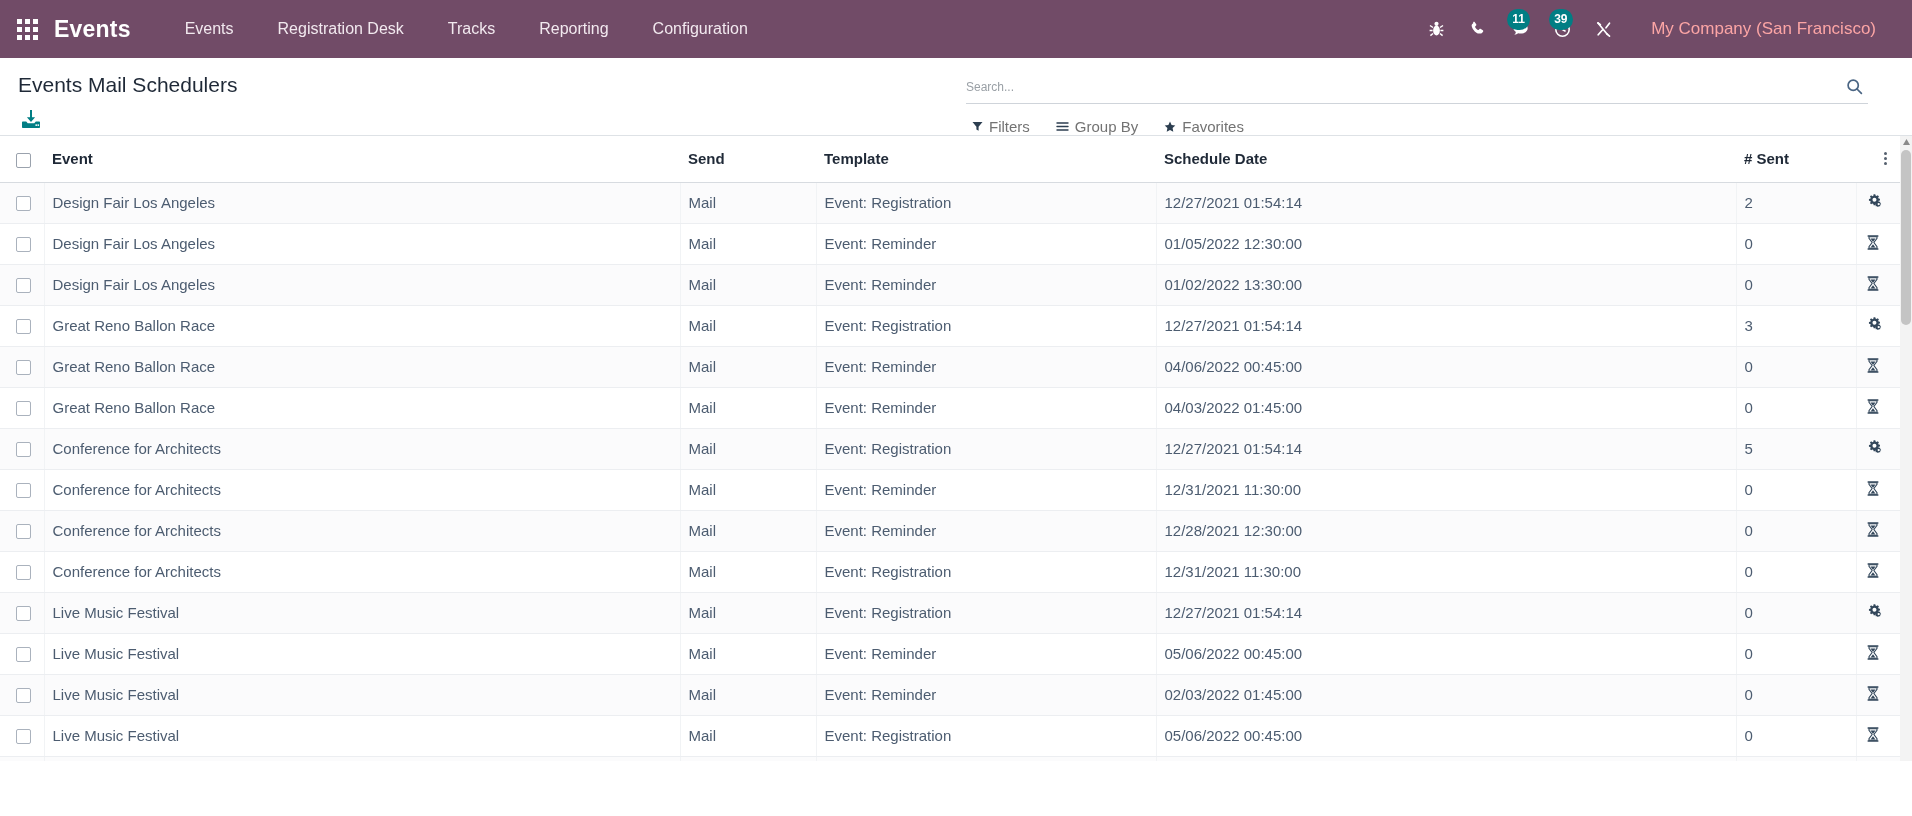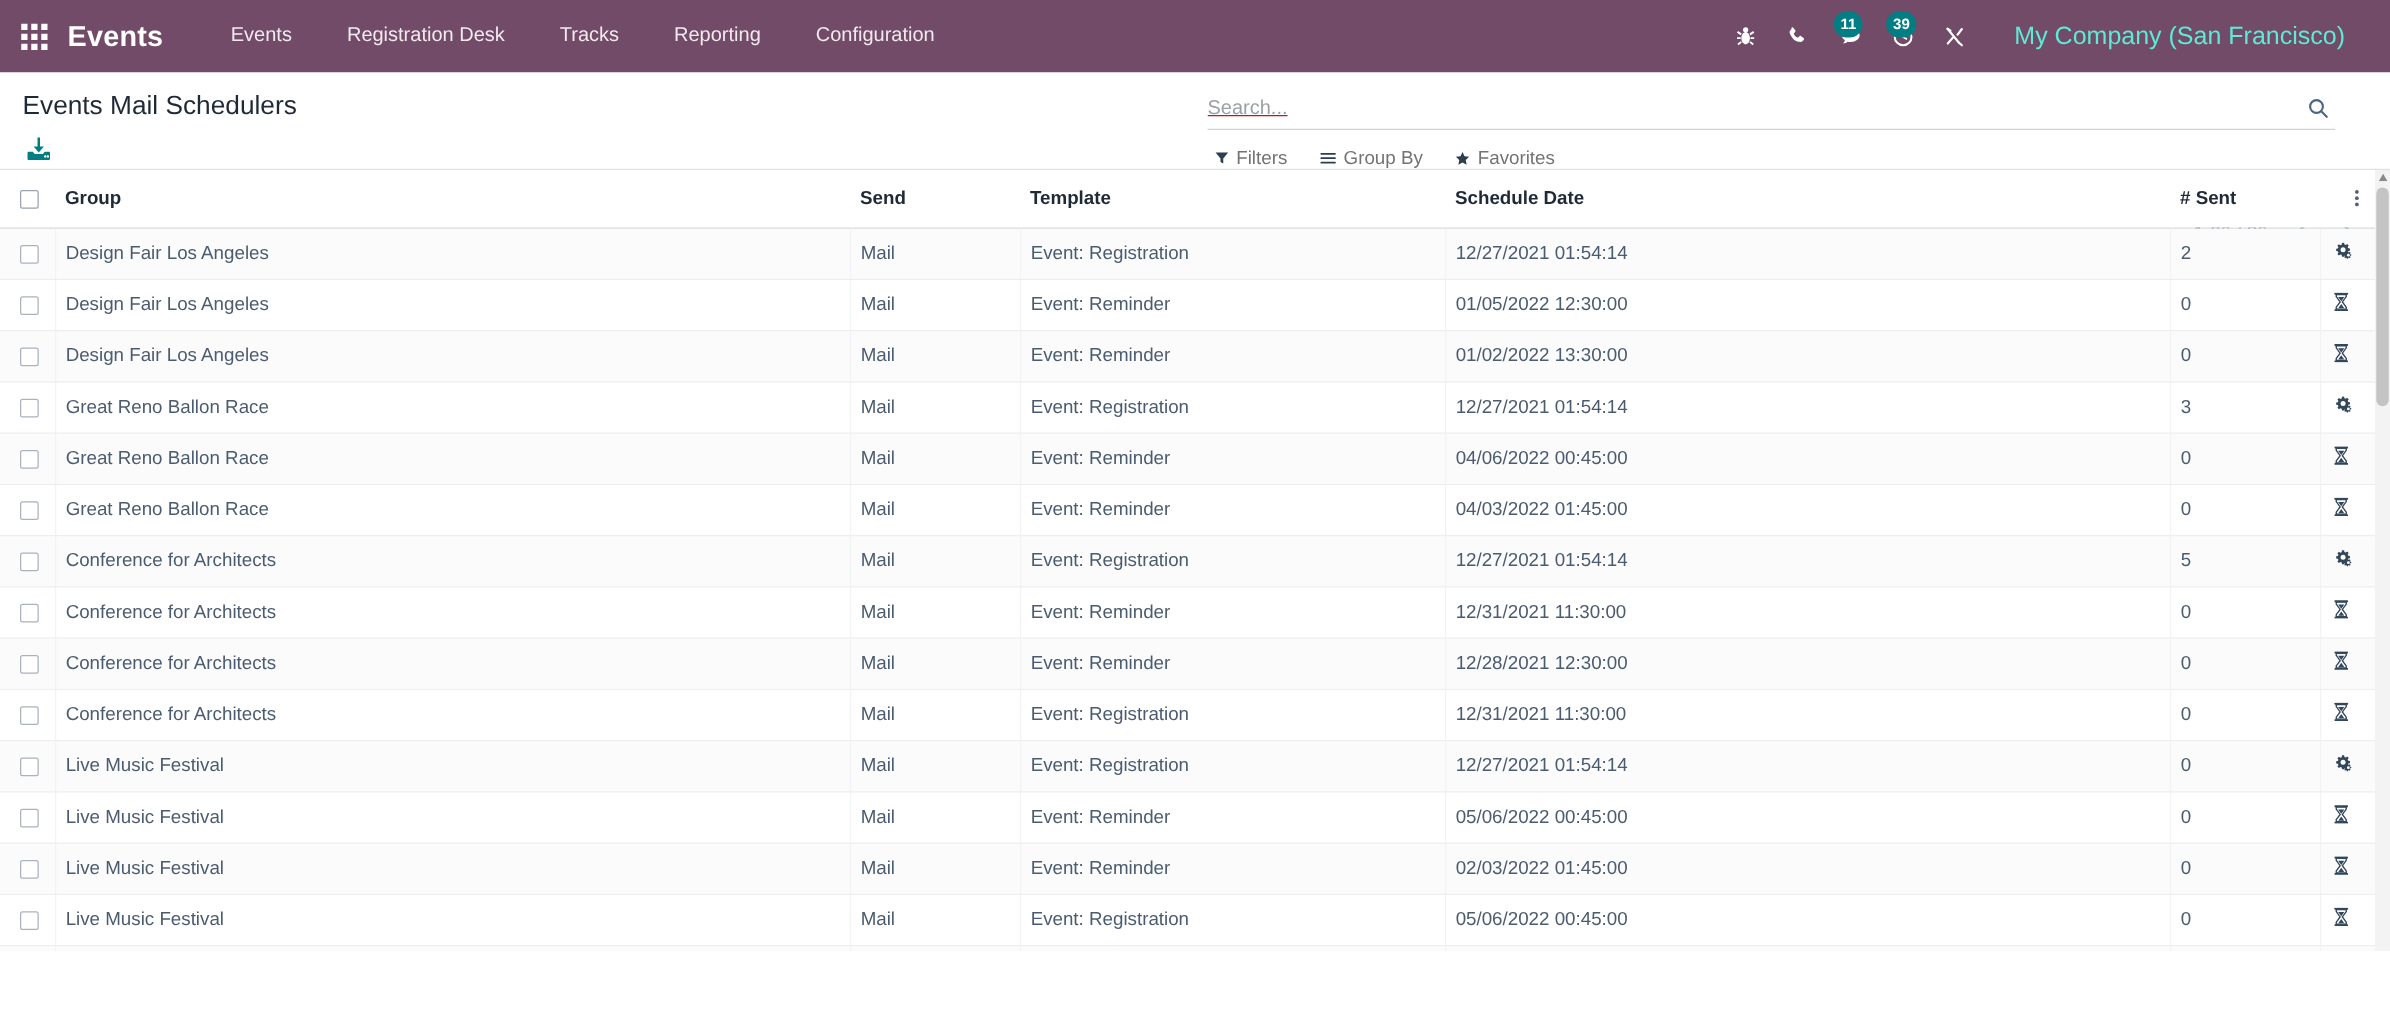--- a/index.html
+++ b/index.html
@@ -81,22 +81,22 @@
     padding: 0 5px;
     border-radius: 11px;
     background: #017e84;
     color: #ffffff;
     font-size: 12px;
     font-weight: 700;
     line-height: 21px;
     text-align: center;
   }
   .company-name {
-    font-size: 20px;
-    color: #5eead4;
+    font-size: 17px;
+    color: #fca5a5;
     padding: 0 18px 0 26px;
     cursor: pointer;
     white-space: nowrap;
   }
   .user-menu {
     display: flex;
     align-items: center;
     gap: 10px;
     padding-left: 14px;
     cursor: pointer;
@@ -146,27 +146,26 @@
   .search-input-wrap {
     display: flex;
     align-items: center;
     border-bottom: 1px solid #cfd4da;
     height: 34px;
   }
   .search-input {
     flex: 1 1 auto;
     border: 0;
     outline: 0;
-    font-size: 16px;
+    font-size: 12px;
     color: #b91c1c;
     background: transparent;
     padding: 0;
     height: 30px;
     font-family: "Liberation Sans", sans-serif;
-    text-decoration: underline;
   }
   .search-input::placeholder { color: #9aa0a6; }
   .search-icon-btn {
     width: 28px;
     display: flex; align-items: center; justify-content: center;
     cursor: pointer;
     color: #4a6583;
   }
 
   .search-tools {
@@ -431,21 +430,21 @@
   </div>
 </div>
 
 <div class="list-wrap">
   <table class="olist">
     <thead>
       <tr>
         <th class="col-check">
           <span class="cb"></span>
         </th>
-        <th class="col-event">Group</th>
+        <th class="col-event">Event</th>
         <th class="col-send">Send</th>
         <th class="col-template">Template</th>
         <th class="col-date">Schedule Date</th>
         <th class="col-sent"># Sent</th>
         <th class="col-icon">
           <span class="optional-toggle">
               <i></i>
               <i></i>
               <i></i>
             </span>

